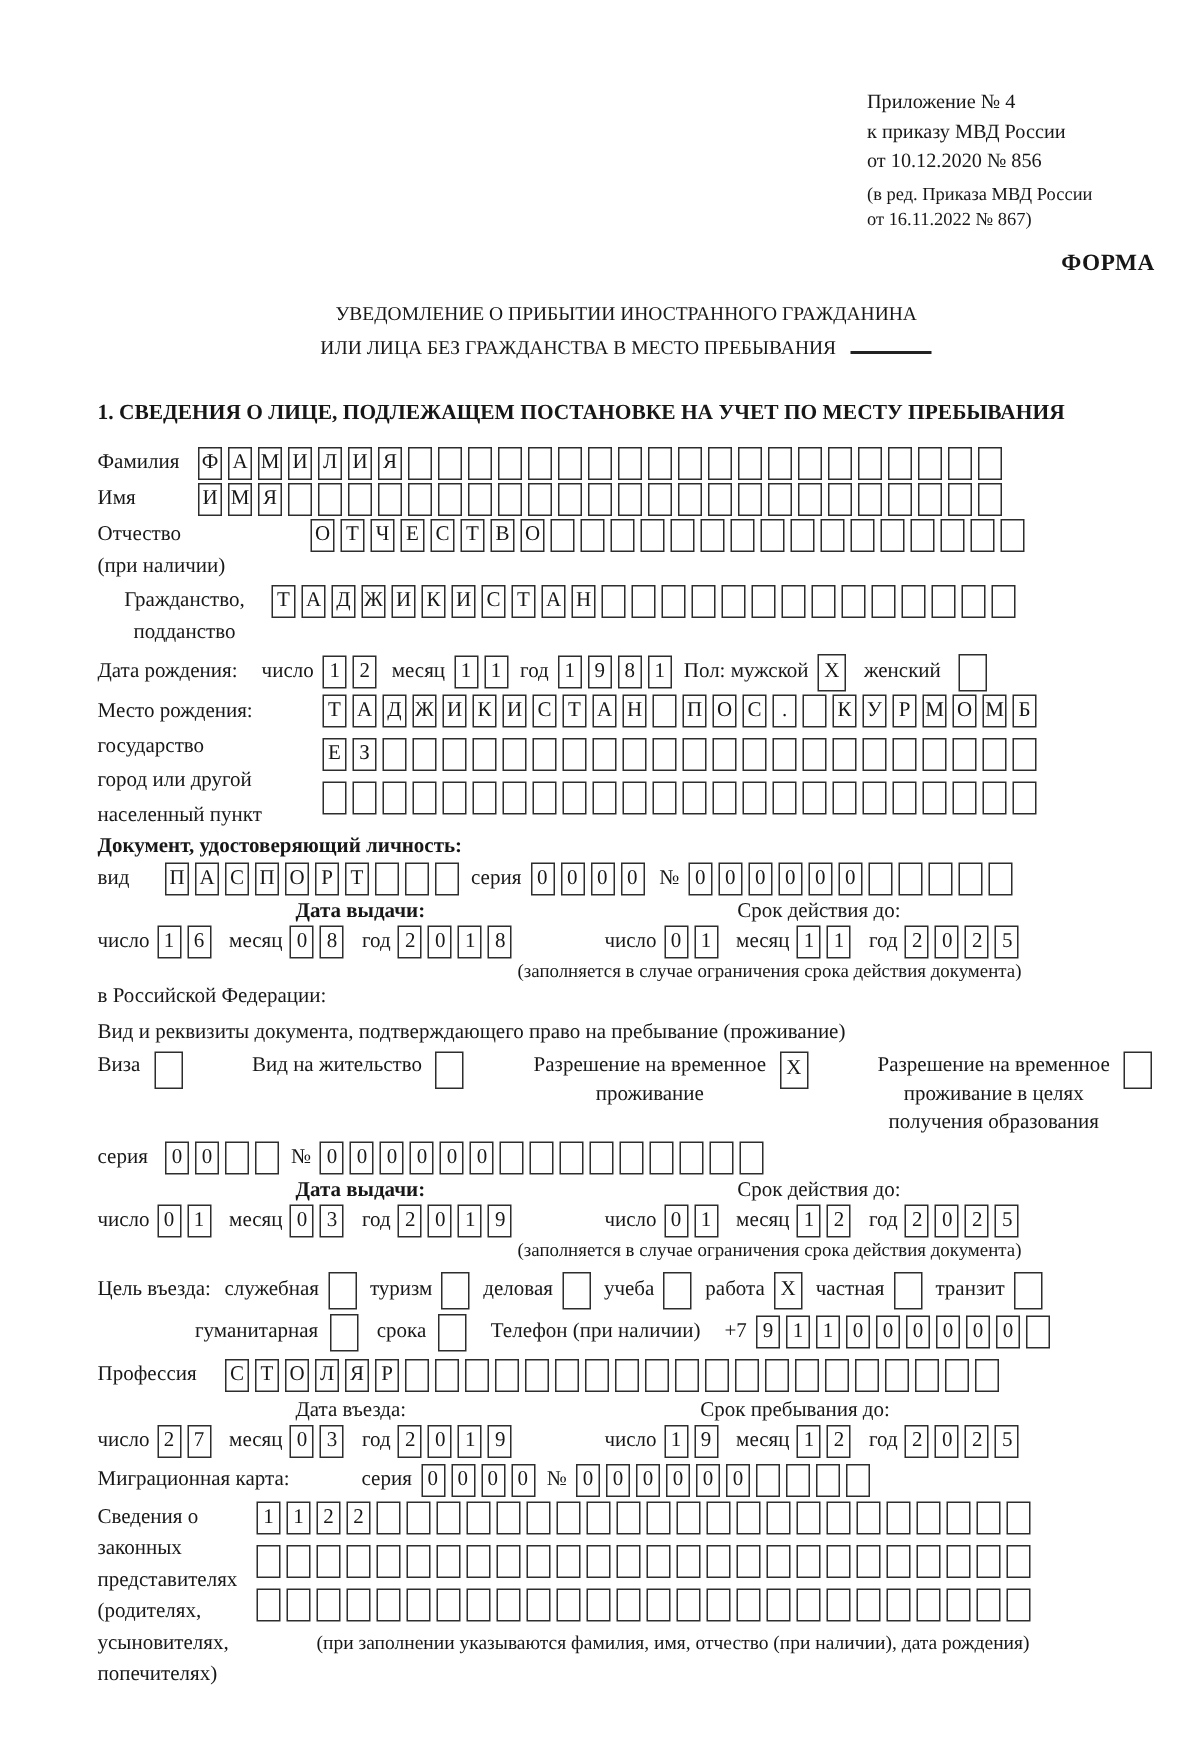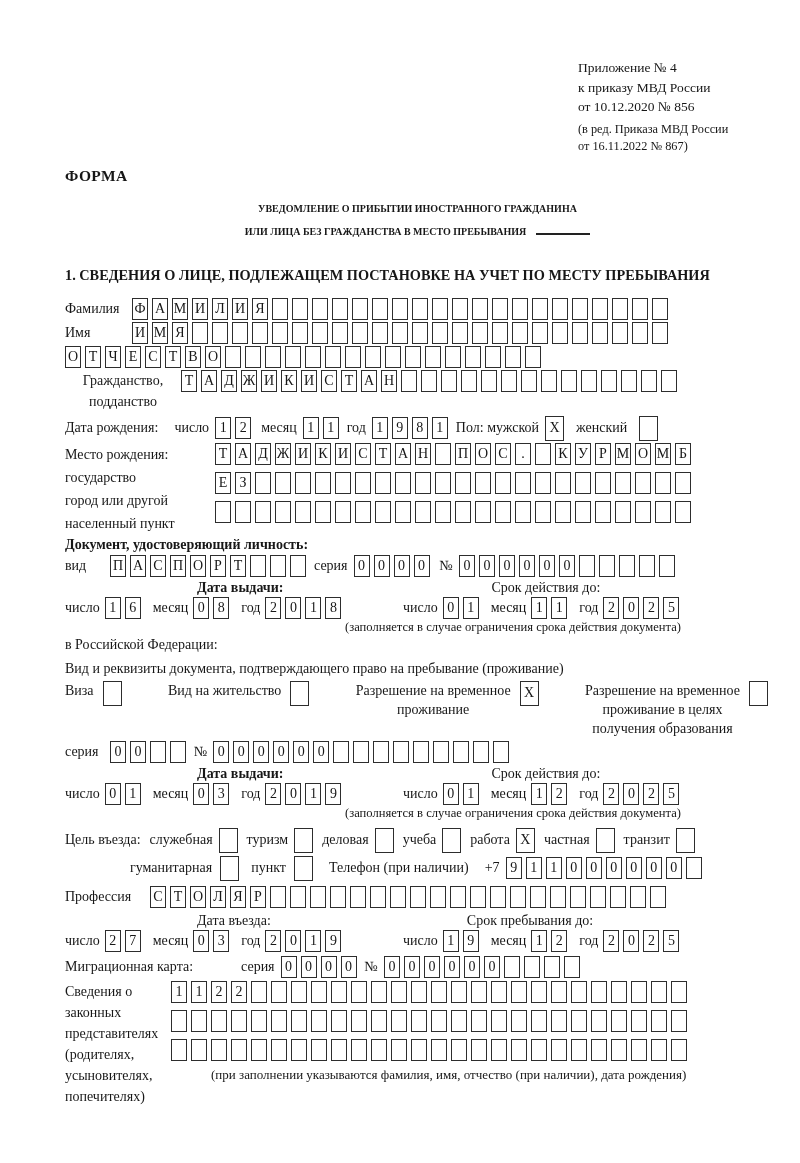--- a/index.html
+++ b/index.html
@@ -10,22 +10,22 @@
     color: #171717;
   }
   .page {
     position: relative; width: 800px; height: 1163px;
     padding: 30px 30px 0 65px; overflow: hidden; margin-top: 28px;
   }
   
   .appendix { margin-left: auto; width: 192px; font-size: 13.5px; line-height: 19.5px; }
   .appendix .small { font-size: 12.3px; line-height: 17.5px; }
   .appendix .small.first { margin-top: 4px; }
-  .forma { text-align: left; font-weight: bold; font-size: 15.5px; margin-top: 11px; letter-spacing: .4px; }
-  .title { text-align: center; font-weight: bold; font-size: 10px; line-height: 23px; margin-top: 12px; }
+  .forma { text-align: right; font-weight: bold; font-size: 15.5px; margin-top: 11px; letter-spacing: .4px; }
+  .title { text-align: center; font-weight: normal; font-size: 13px; line-height: 23px; margin-top: 12px; }
   .title-underline { display: inline-block; width: 54px; height: 14px; border-bottom: 2.2px solid #222; margin-left: 10px; }
   .sec-heading { font-weight: bold; font-size: 14.3px; margin-top: 24px; white-space: nowrap; }
 
   
   .row { display: flex; align-items: center; margin-top: 2px; }
   .row.top { align-items: flex-start; }
   .lbl { font-size: 14px; white-space: nowrap; }
   .lbl-col .lbl { display: block; }
   .cells { display: inline-flex; gap: 4px; flex: none; }
   .cell {
@@ -159,20 +159,24 @@
         <span class="cell"></span>
         <span class="cell"></span>
         <span class="cell"></span>
         <span class="cell"></span>
         <span class="cell"></span>
         <span class="cell"></span>
       </span>
   </div>
 
   <div class="row top">
+    <span class="lbl lbl-col w-patr">
+      <span class="lbl">Отчество</span>
+      <span class="lbl">(при наличии)</span>
+    </span>
     <span class="cells">
         <span class="cell">О</span>
         <span class="cell">Т</span>
         <span class="cell">Ч</span>
         <span class="cell">Е</span>
         <span class="cell">С</span>
         <span class="cell">Т</span>
         <span class="cell">В</span>
         <span class="cell">О</span>
         <span class="cell"></span>
@@ -594,21 +598,21 @@
           <span class="cell"></span>
         </span>
     </span>
   </div>
 
   <div class="purpose2-row">
     <span class="lbl">гуманитарная</span>
     <span class="cells cb gap8">
         <span class="cell"></span>
       </span>
-    <span class="lbl gap12">пункт</span>
+    <span class="lbl gap12">срока</span>
     <span class="cells cb gap8">
         <span class="cell"></span>
       </span>
     <span class="lbl gap16">Телефон (при наличии)</span>
     <span class="lbl gap16">+7</span>
     <span class="cells gap6">
         <span class="cell">9</span>
         <span class="cell">1</span>
         <span class="cell">1</span>
         <span class="cell">0</span>

